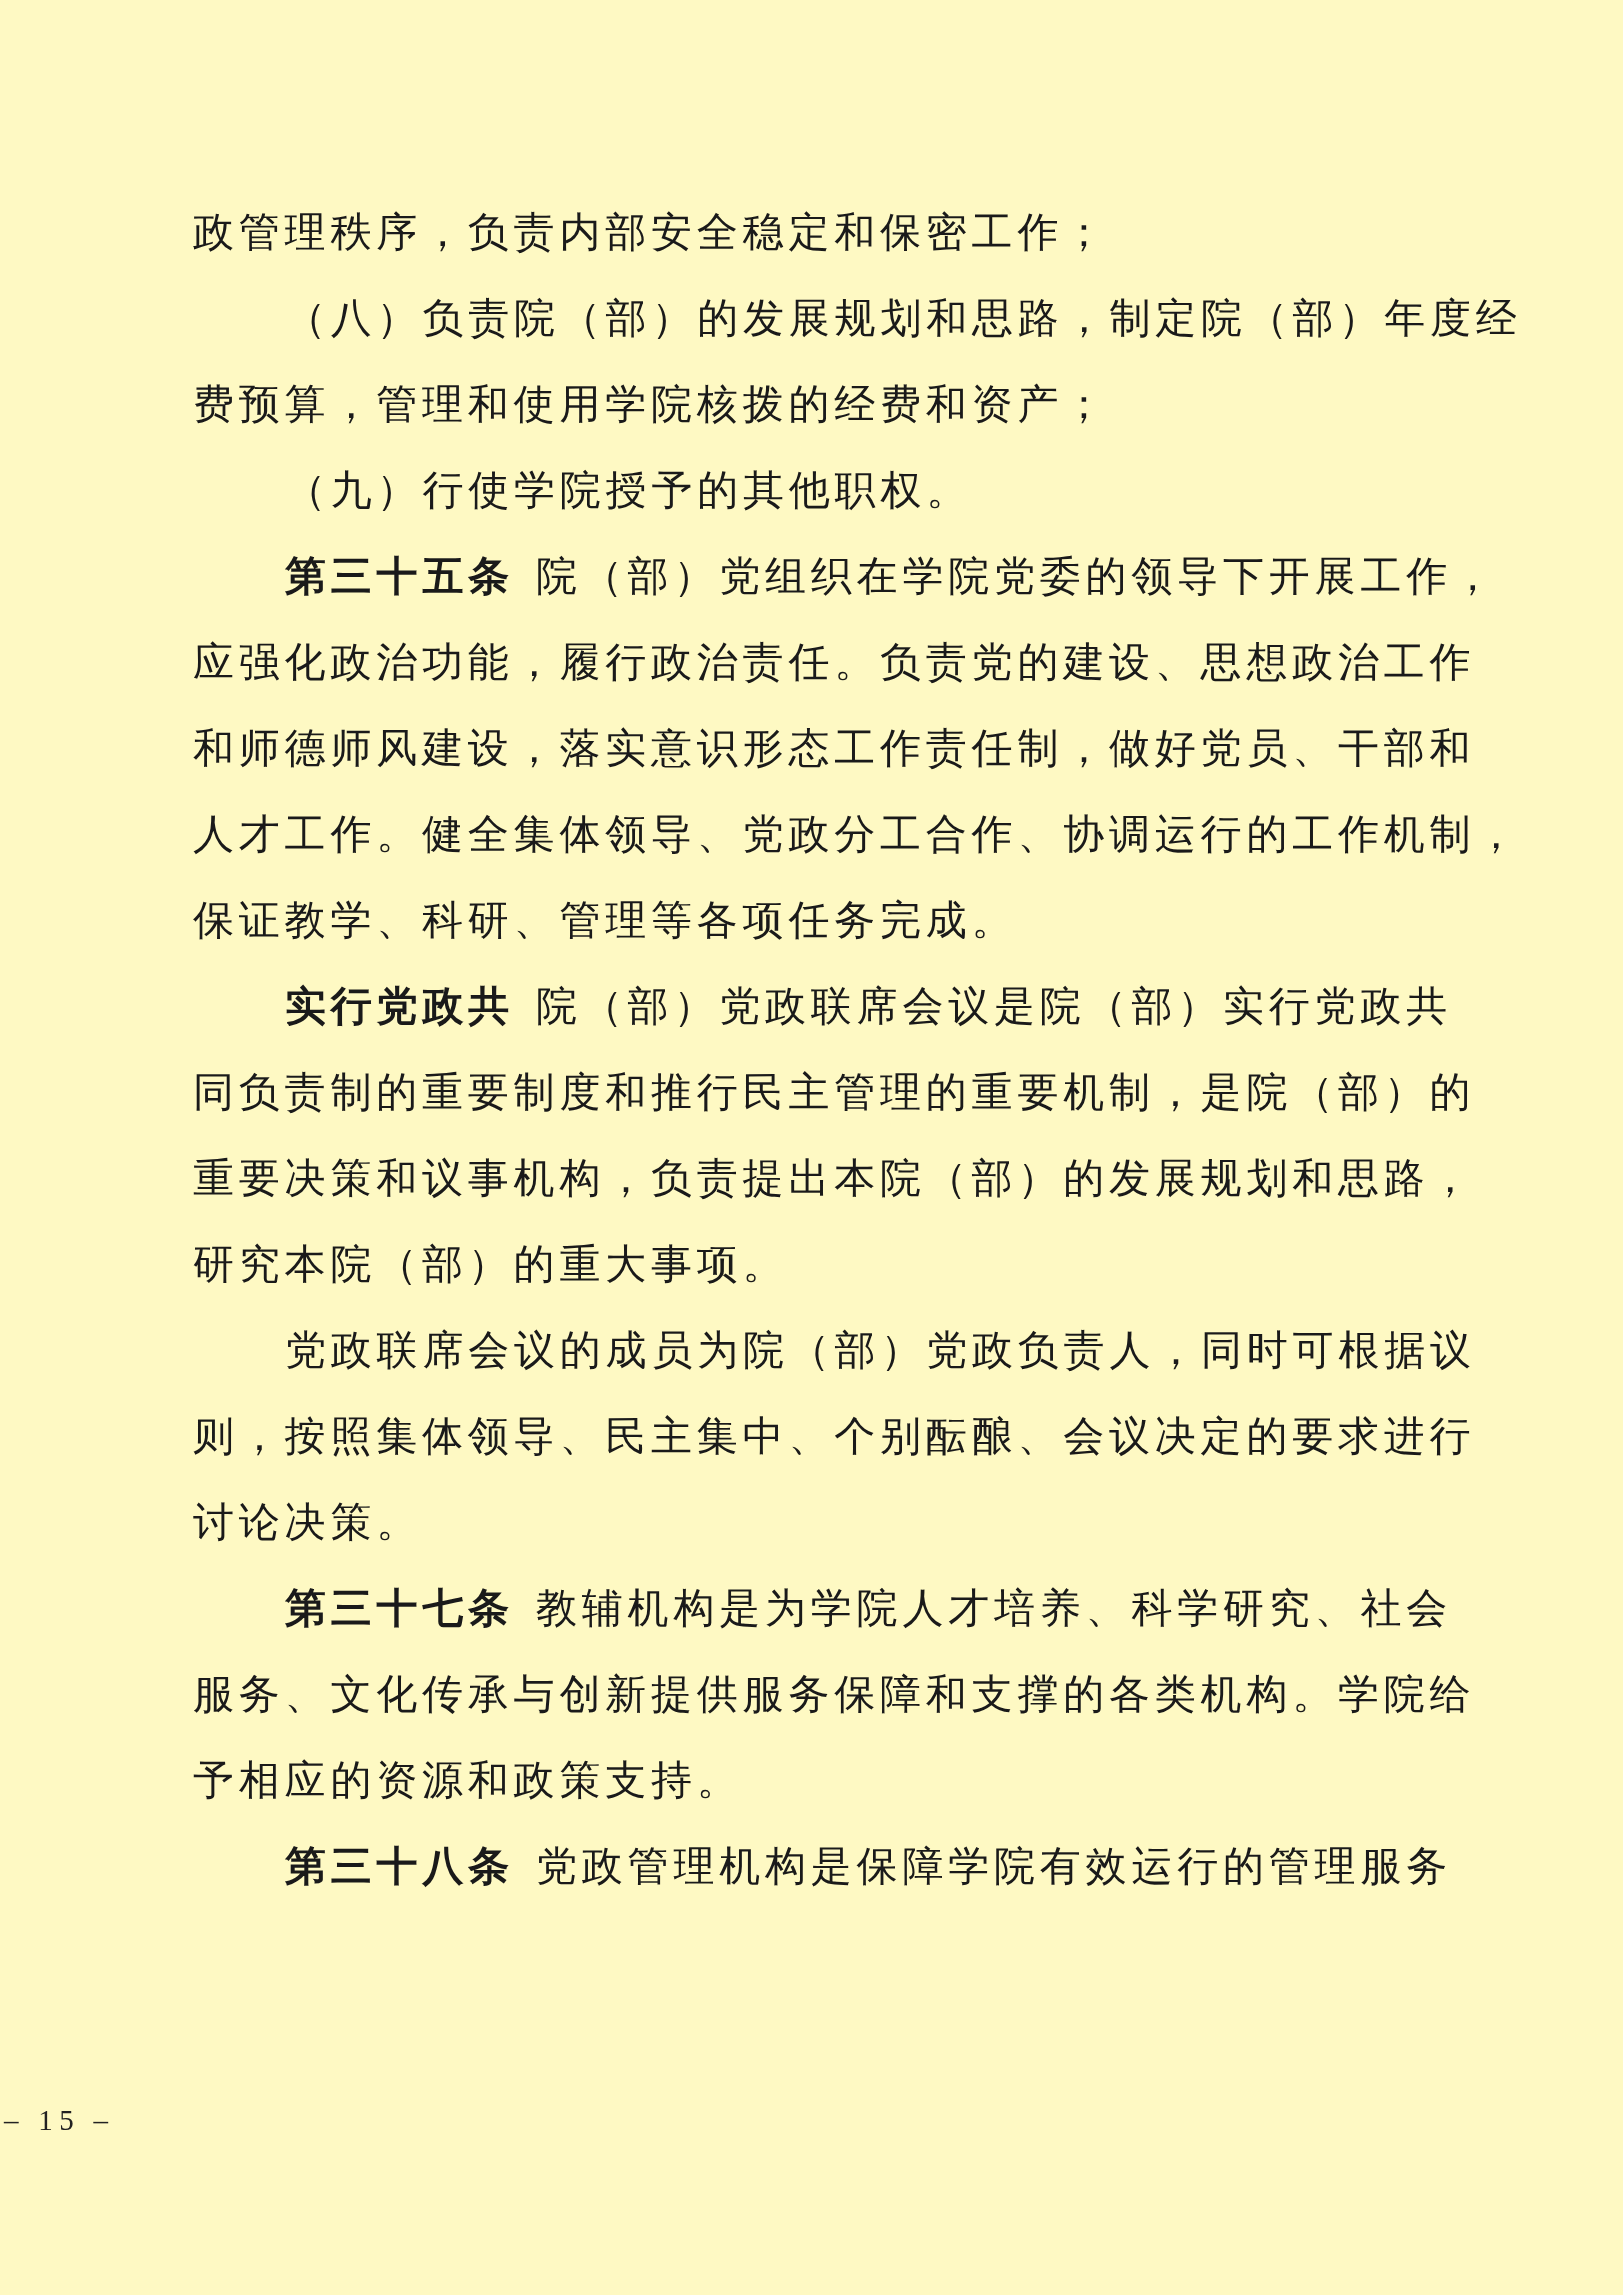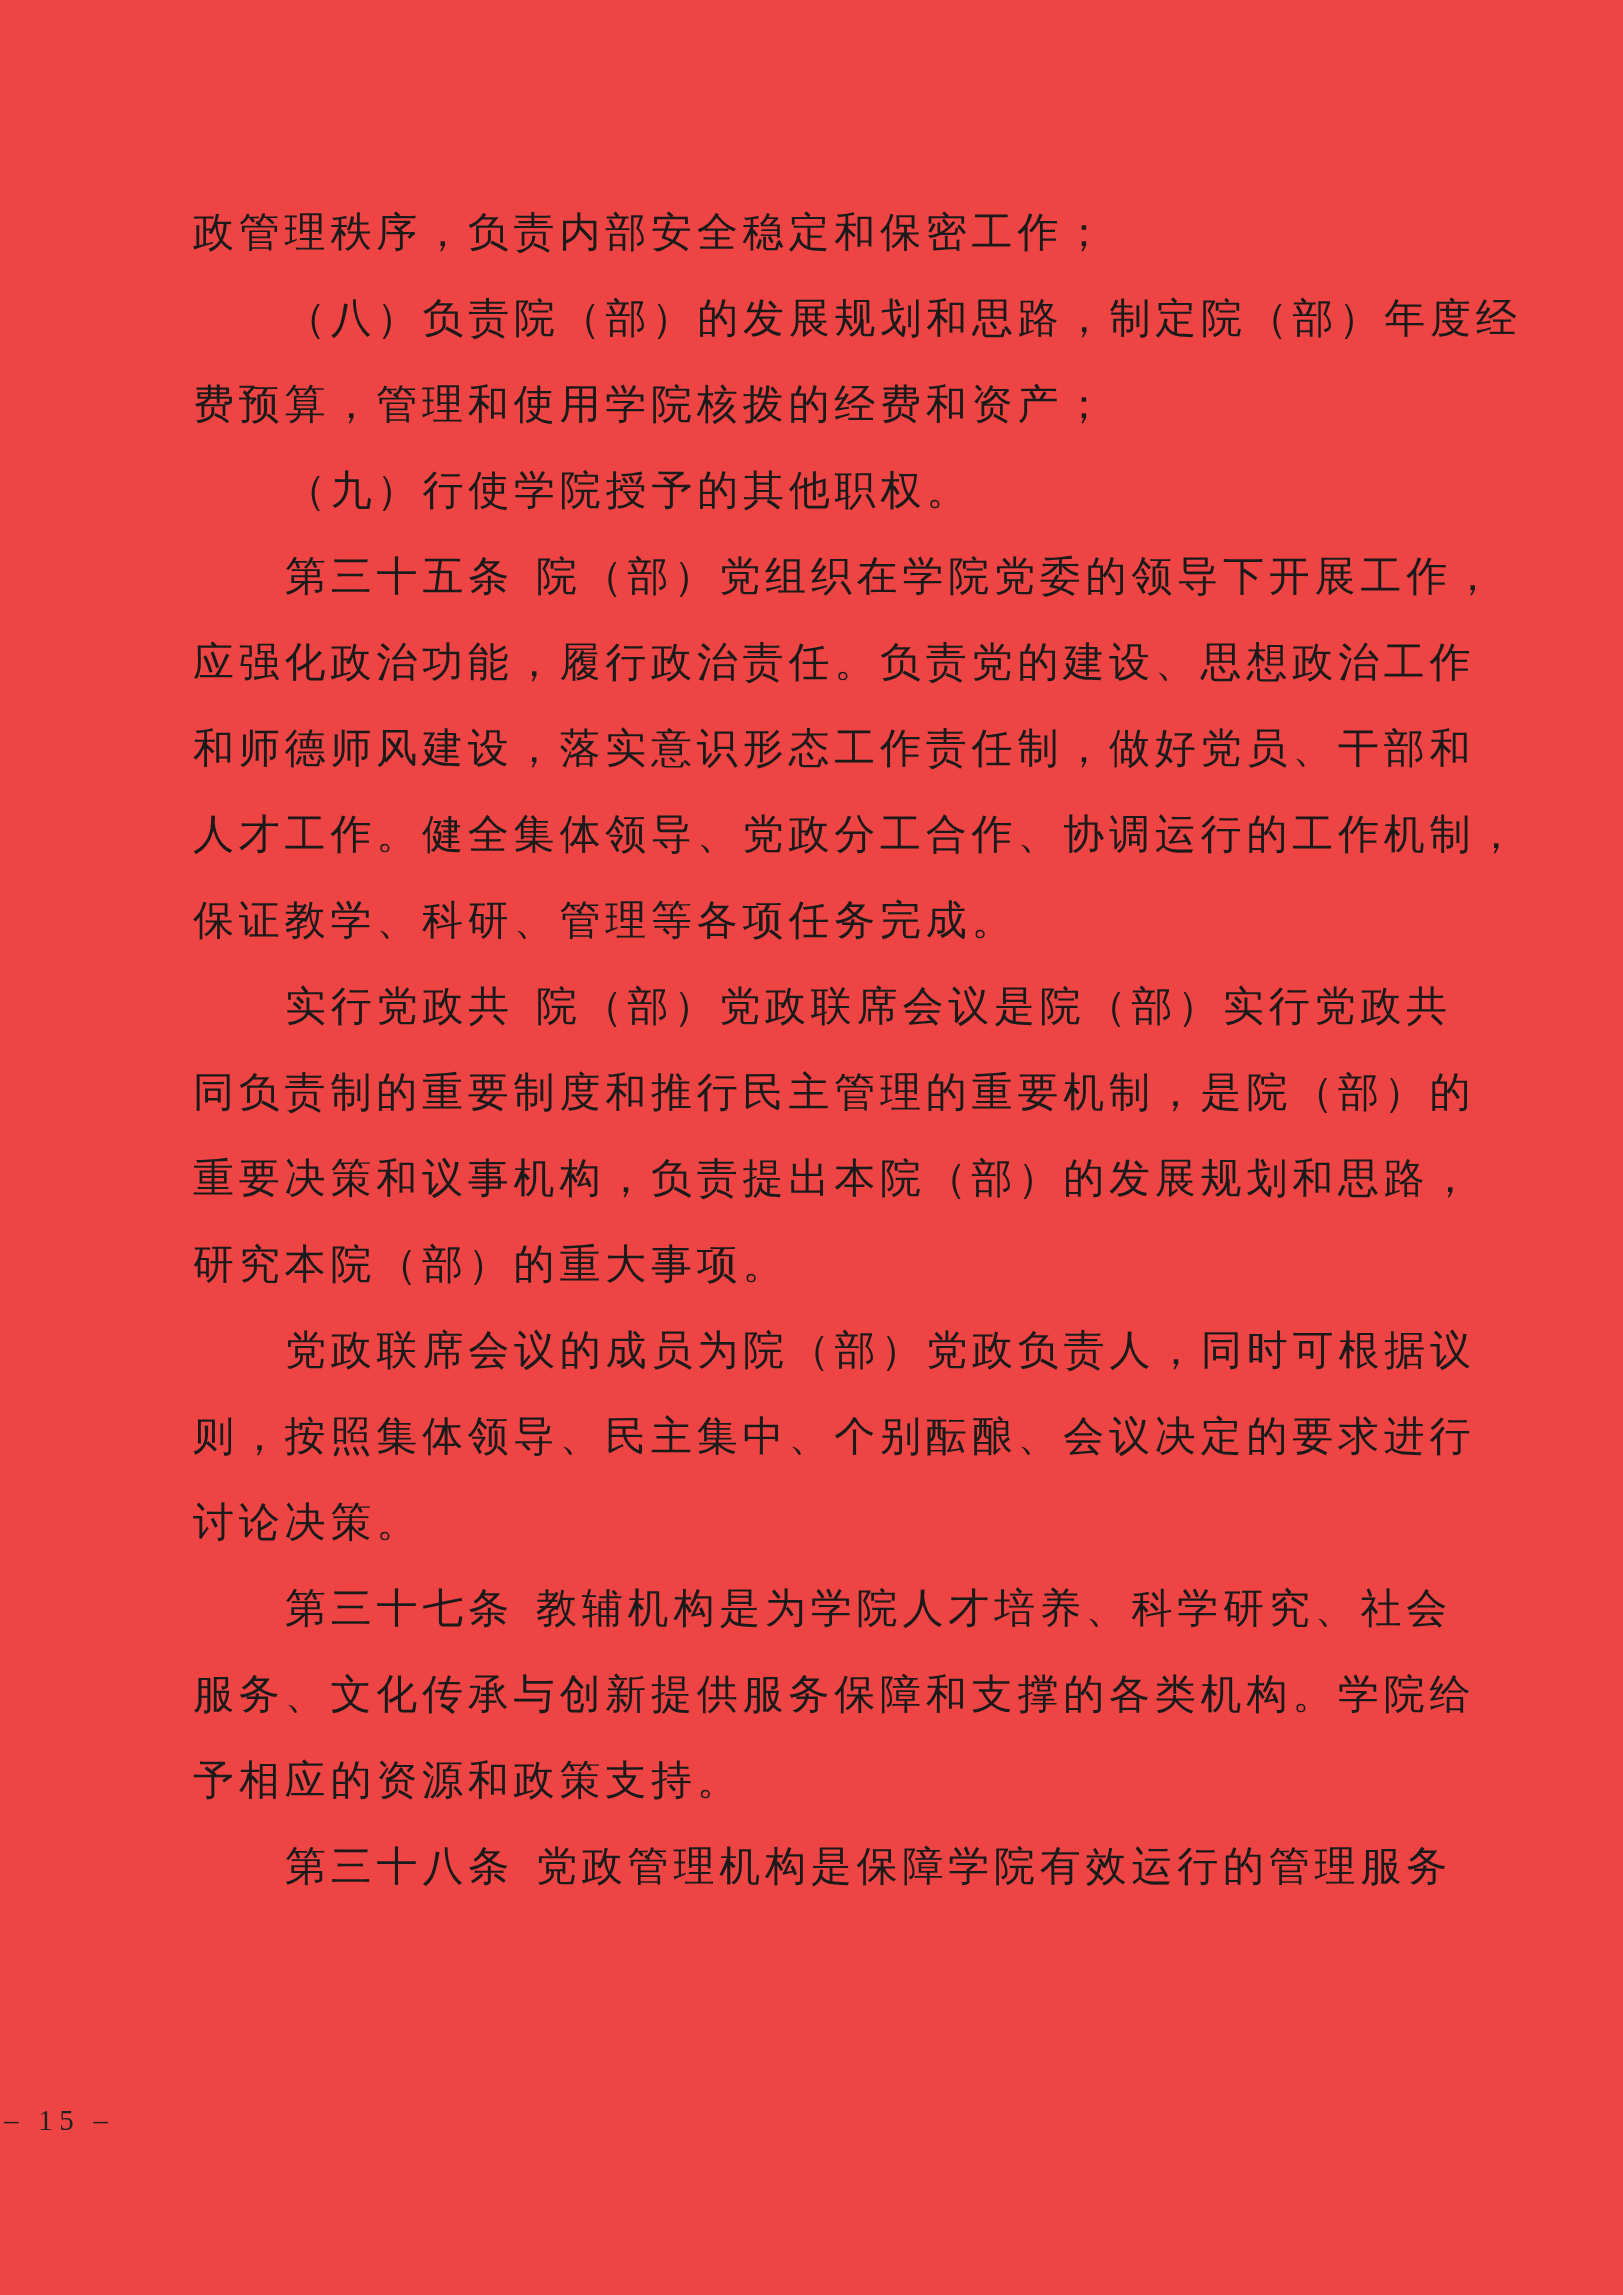--- a/index.html
+++ b/index.html
@@ -5,21 +5,21 @@
   html, body {
     margin: 0;
     padding: 0;
     background: #e8e8e8;
   }
   .page {
     position: relative;
     width: 1623px;
     height: 2295px;
     margin: 0 auto;
-    background: #ef4444;
+    background: #fef9c3;
     color: #1a1a1a;
     font-family: "Liberation Serif", "DejaVu Serif", serif;
     overflow: hidden;
   }
   .content {
     position: absolute;
     left: 193px;
     top: 189px;
     width: 1300px;
   }
@@ -30,21 +30,21 @@
     letter-spacing: 4.8px;
     white-space: nowrap;
   }
   .line.indent {
     padding-left: 92px;
   }
   .seg {
     font-weight: normal;
   }
   .seg.lead-bold {
-    font-weight: 400;
+    font-weight: 700;
     margin-right: 22px;
     margin-top: 24px;
   }
   .footer {
     position: absolute;
     top: 2104px;
     left: 4px;
     width: 100%;
     text-align: left;
     font-size: 29px;

